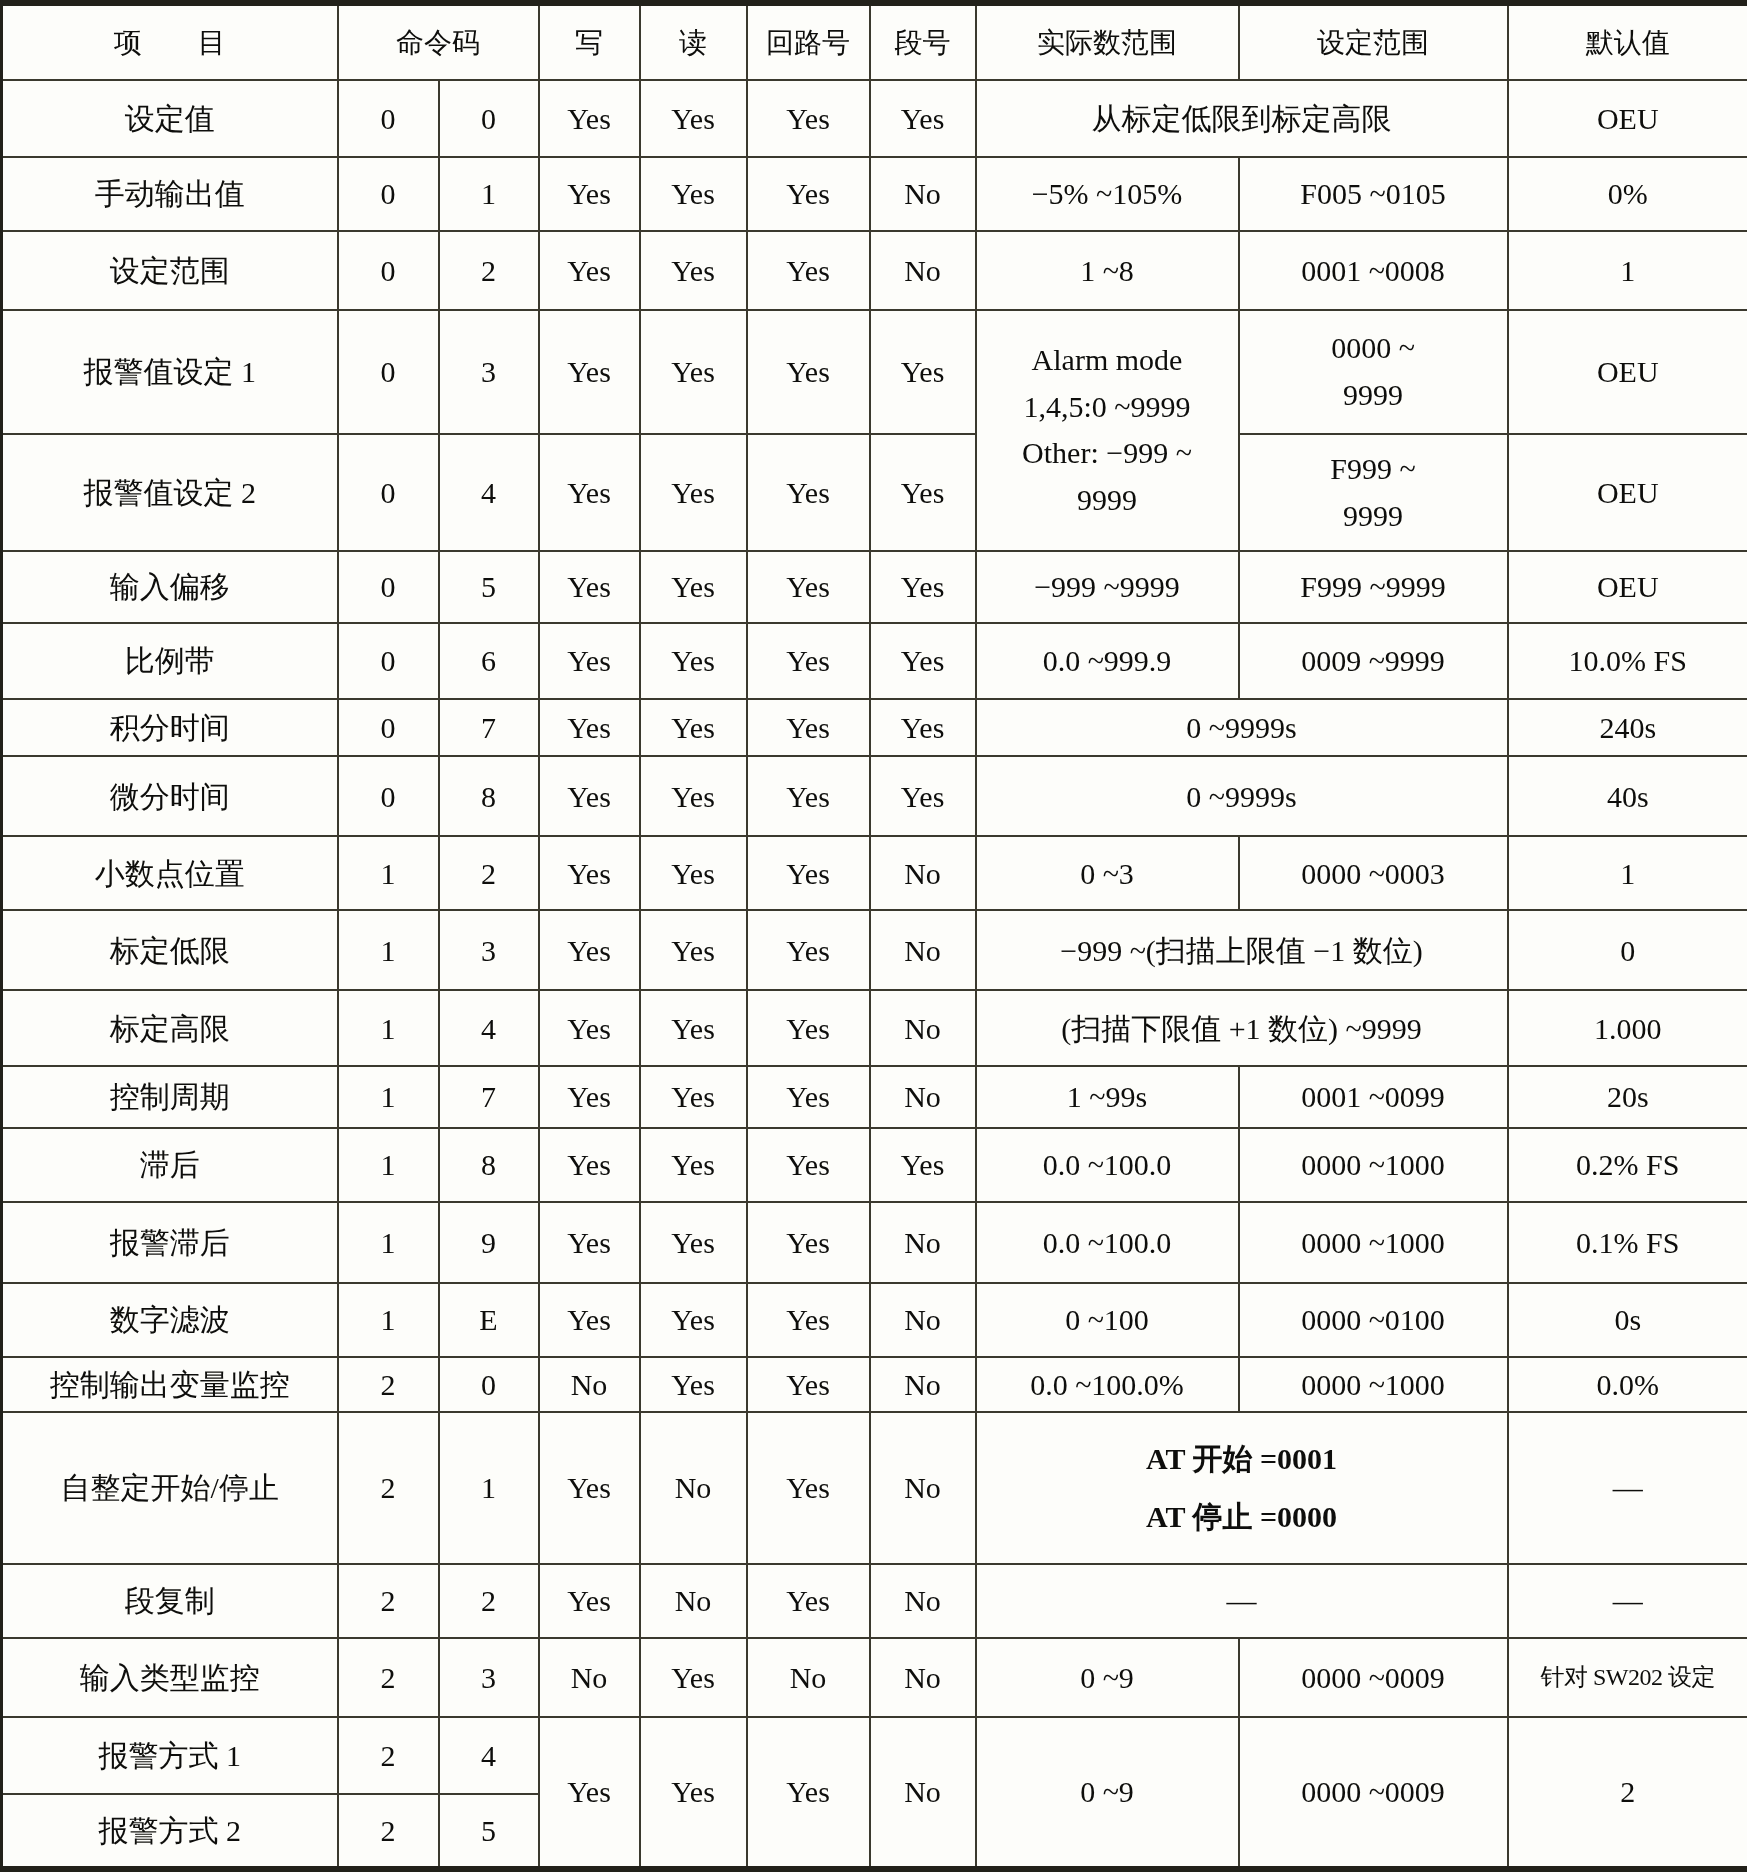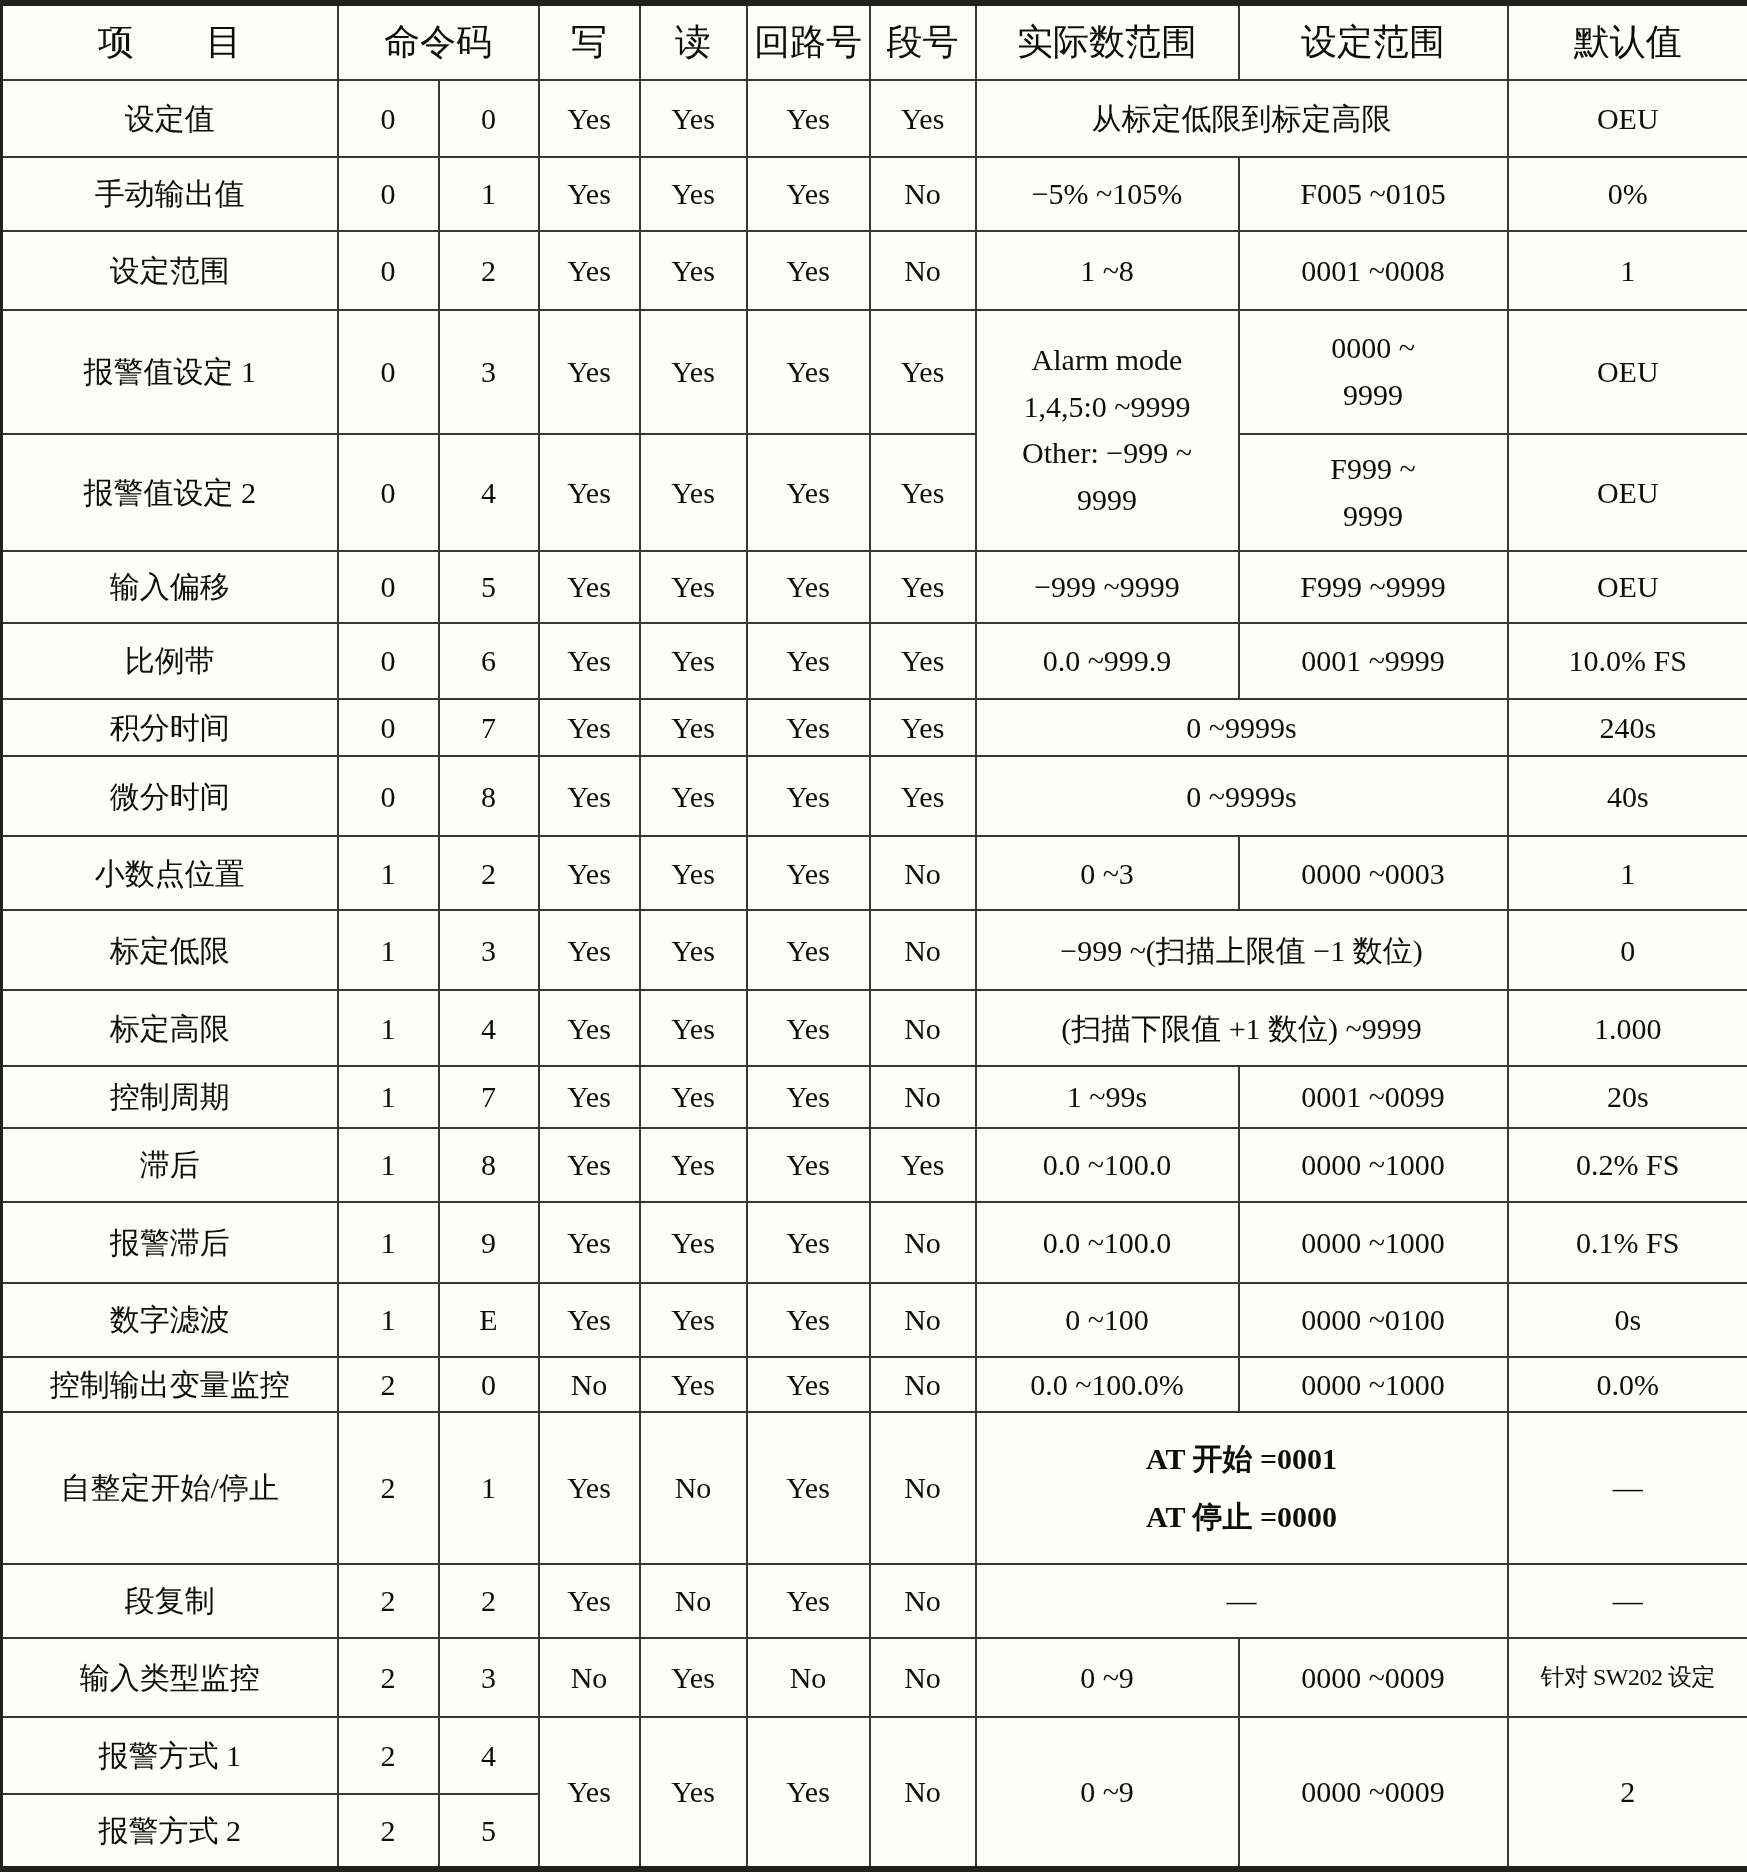--- a/index.html
+++ b/index.html
@@ -20,21 +20,21 @@
   td,th{
     border:2px solid #3b392e;
     text-align:center;
     vertical-align:middle;
     font-size:30px;
     font-weight:normal;
     padding:0 3px;
     overflow:hidden;
     line-height:1.25;
   }
-  th{font-size:36px;font-family:Liberation Serif, serif;}
+  th{font-size:28px;font-family:Liberation Serif, serif;}
   .ln{line-height:1.55;}
   .ln-tall{line-height:1.95;font-weight:bold;}
   .tight{font-size:24px;letter-spacing:-0.5px;}
 </style>
 </head>
 <body>
 
 <div class="scan">
 <table>
   <colgroup>
@@ -152,21 +152,21 @@
 
   <tr style="height:74px">
     <td>比例带</td>
     <td>0</td>
     <td>6</td>
     <td>Yes</td>
     <td>Yes</td>
     <td>Yes</td>
     <td>Yes</td>
     <td>0.0 ~999.9</td>
-    <td>0001 ~9999</td>
+    <td>0009 ~9999</td>
     <td>10.0% FS</td>
   </tr>
 
   <tr style="height:56px">
     <td>积分时间</td>
     <td>0</td>
     <td>7</td>
     <td>Yes</td>
     <td>Yes</td>
     <td>Yes</td>

